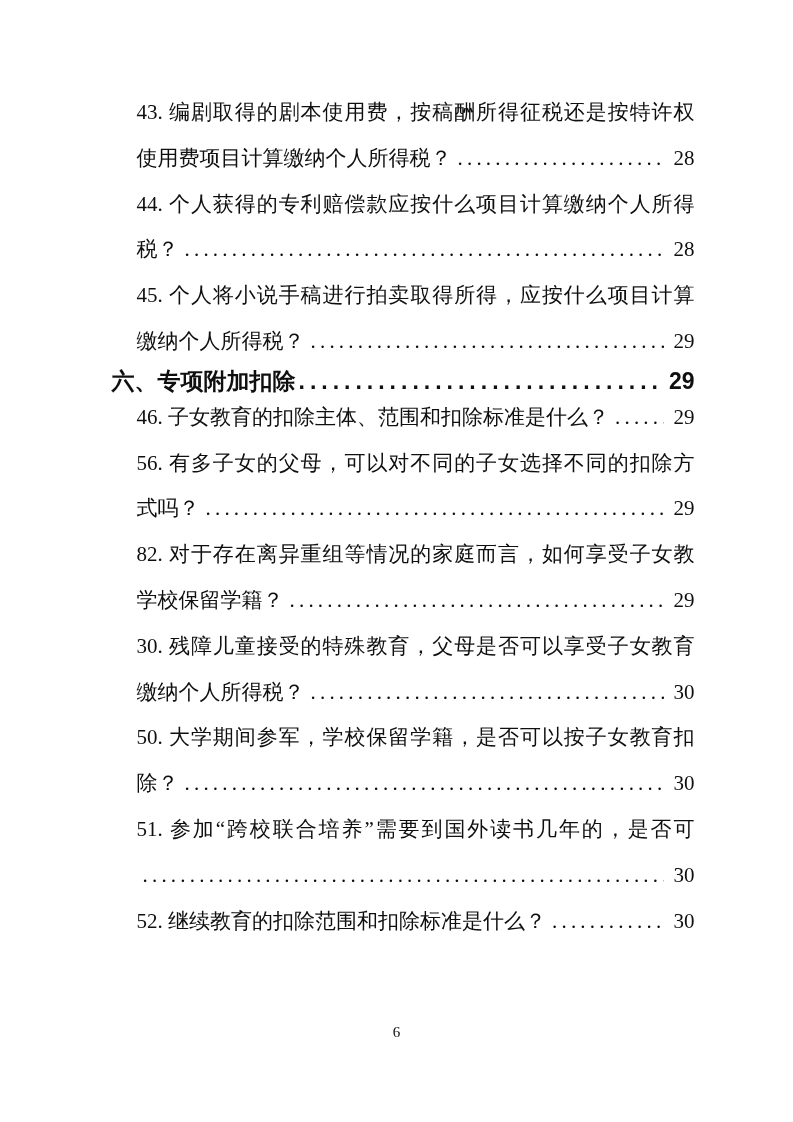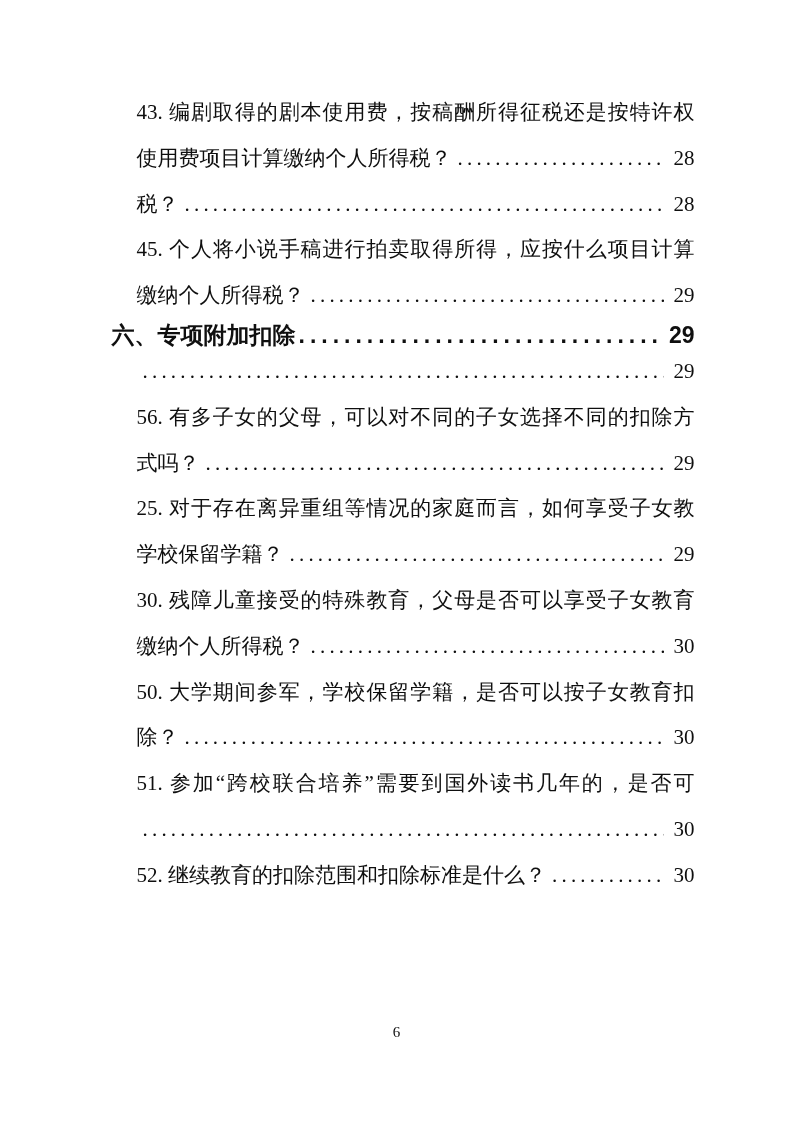--- a/index.html
+++ b/index.html
@@ -84,20 +84,21 @@
   <div class="toc" id="toc">
       <div class="entry item">
         <div class="line fill">43. 编剧取得的剧本使用费，按稿酬所得征税还是按特许权</div>
         <div class="line last">
           <span class="txt">使用费项目计算缴纳个人所得税？</span>
           <span class="dots">................................................................................................................................................................</span>
           <span class="pg">28</span>
         </div>
       </div>
       <div class="entry item">
+        <div class="line fill">44. 个人获得的专利赔偿款应按什么项目计算缴纳个人所得</div>
         <div class="line last">
           <span class="txt">税？</span>
           <span class="dots">................................................................................................................................................................</span>
           <span class="pg">28</span>
         </div>
       </div>
       <div class="entry item">
         <div class="line fill">45. 个人将小说手稿进行拍卖取得所得，应按什么项目计算</div>
         <div class="line last">
           <span class="txt">缴纳个人所得税？</span>
@@ -107,34 +108,35 @@
       </div>
       <div class="entry section">
         <div class="line last">
           <span class="txt">六、专项附加扣除</span>
           <span class="dots">................................................................................................................................................................</span>
           <span class="pg">29</span>
         </div>
       </div>
       <div class="entry item">
         <div class="line last">
+          <span class="txt">46. 子女教育的扣除主体、范围和扣除标准是什么？</span>
           <span class="dots">................................................................................................................................................................</span>
           <span class="pg">29</span>
         </div>
       </div>
       <div class="entry item">
         <div class="line fill">56. 有多子女的父母，可以对不同的子女选择不同的扣除方</div>
         <div class="line last">
           <span class="txt">式吗？</span>
           <span class="dots">................................................................................................................................................................</span>
           <span class="pg">29</span>
         </div>
       </div>
       <div class="entry item">
-        <div class="line fill">25. 对于存在离异重组等情况的家庭而言，如何享受子女教</div>
+        <div class="line fill">82. 对于存在离异重组等情况的家庭而言，如何享受子女教</div>
         <div class="line last">
           <span class="txt">学校保留学籍？</span>
           <span class="dots">................................................................................................................................................................</span>
           <span class="pg">29</span>
         </div>
       </div>
       <div class="entry item">
         <div class="line fill">30. 残障儿童接受的特殊教育，父母是否可以享受子女教育</div>
         <div class="line last">
           <span class="txt">缴纳个人所得税？</span>

